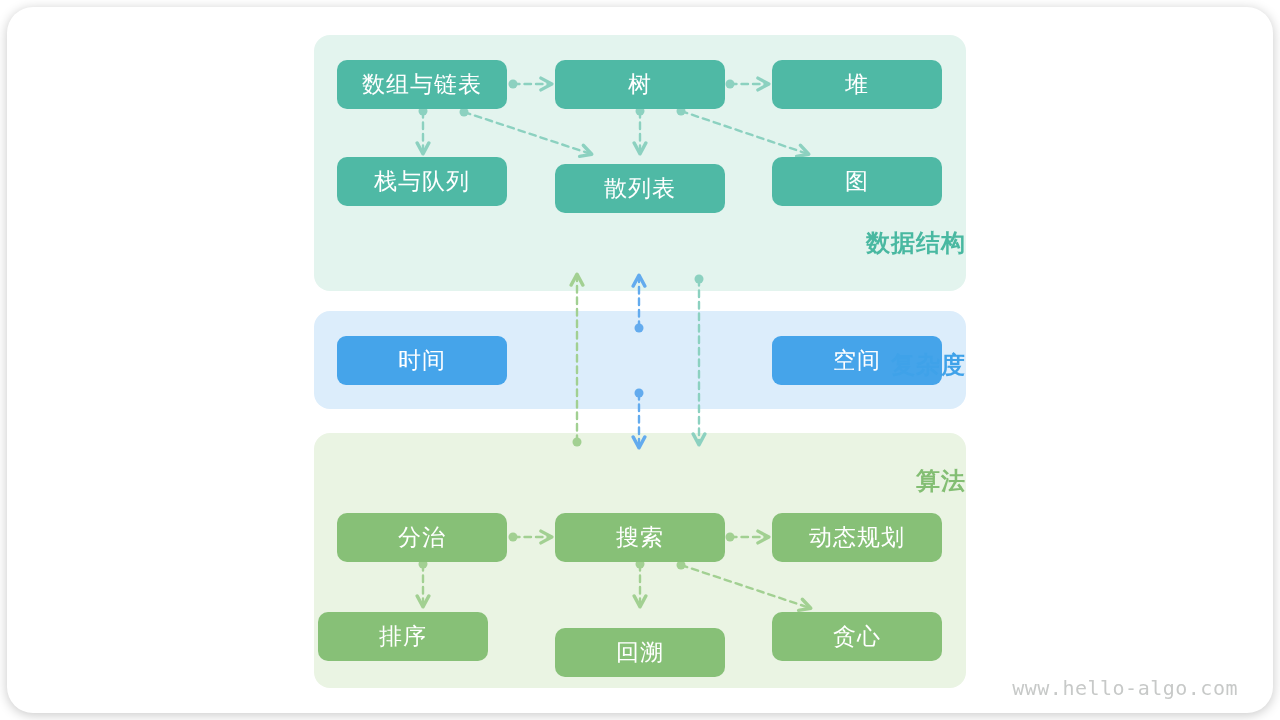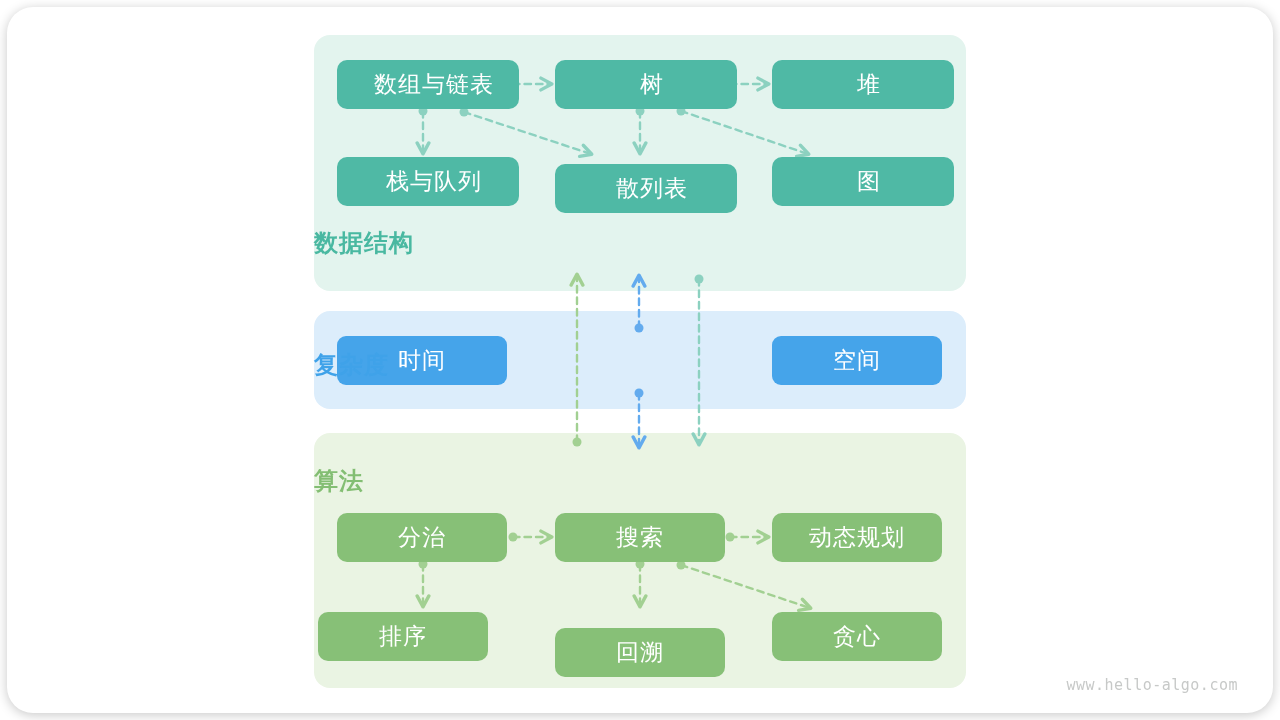--- a/index.html
+++ b/index.html
@@ -11,50 +11,50 @@
   #card{
     position:absolute;left:7px;top:7px;width:1266px;height:706px;
     background:#ffffff;border-radius:26px;
     box-shadow:0 2px 12px rgba(0,0,0,0.22);
   }
   .section{position:absolute;width:652px;border-radius:16px;}
   #sec-ds{left:314px;top:35px;height:256px;background:var(--teal-bg);}
   #sec-cx{left:314px;top:311px;height:98px;background:var(--blue-bg);}
   #sec-al{left:314px;top:433px;height:255px;background:var(--green-bg);}
   .section-label{
-    position:absolute;left:314px;width:652px;text-align:left;
+    position:absolute;left:314px;width:652px;text-align:right;
     font-size:24px;font-weight:700;letter-spacing:1px;line-height:28px;
   }
   #label-ds{top:229px;color:var(--teal-label);}
   #label-cx{top:351px;color:var(--blue-label);}
   #label-al{top:467px;color:var(--green-label);}
   .node{
     position:absolute;width:170px;height:49px;border-radius:10px;
     display:flex;align-items:center;justify-content:center;
     color:#ffffff;font-size:23px;font-weight:500;letter-spacing:1px;
   }
-  .node-teal{background:var(--teal);padding-left:12px;}
+  .node-teal{background:var(--teal);}
   .node-blue{background:var(--blue);border-radius:9px;}
   .node-green{background:var(--green);}
   #edges-layer{position:absolute;left:0;top:0;width:1280px;height:720px;pointer-events:none;}
   .edge{fill:none;stroke-width:2.4;stroke-dasharray:6.5 5;stroke-linecap:round;}
   .edge-teal{stroke:var(--arrow-teal);}
   .edge-green{stroke:var(--arrow-green);}
   .edge-blue{stroke:var(--arrow-blue);}
   .dot-teal{fill:var(--arrow-teal);}
   .dot-green{fill:var(--arrow-green);}
   .dot-blue{fill:var(--arrow-blue);}
   .mkpath{fill:none;stroke-width:2;stroke-linecap:round;stroke-linejoin:round;}
   .mk-teal{stroke:var(--arrow-teal);}
   .mk-green{stroke:var(--arrow-green);}
   .mk-blue{stroke:var(--arrow-blue);}
   #watermark{
     position:absolute;right:42px;top:676px;
     font-family:"DejaVu Sans Mono","Liberation Mono",monospace;
-    font-size:15px;color:var(--watermark);letter-spacing:0.5px;
+    font-size:20px;color:var(--watermark);letter-spacing:0.5px;
   }
 </style>
 </head>
 <body>
 
 <div id="card"></div>
 
 <div id="sec-ds" class="section"></div>
 <div id="sec-cx" class="section"></div>
 <div id="sec-al" class="section"></div>

